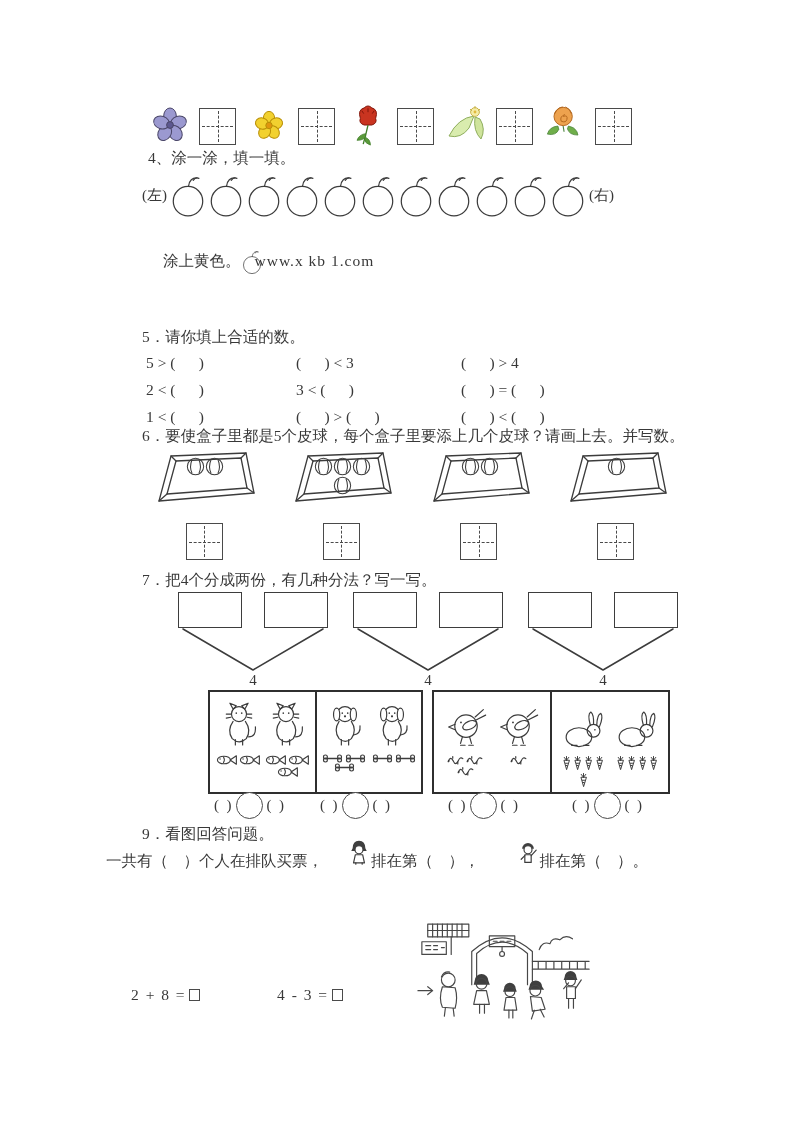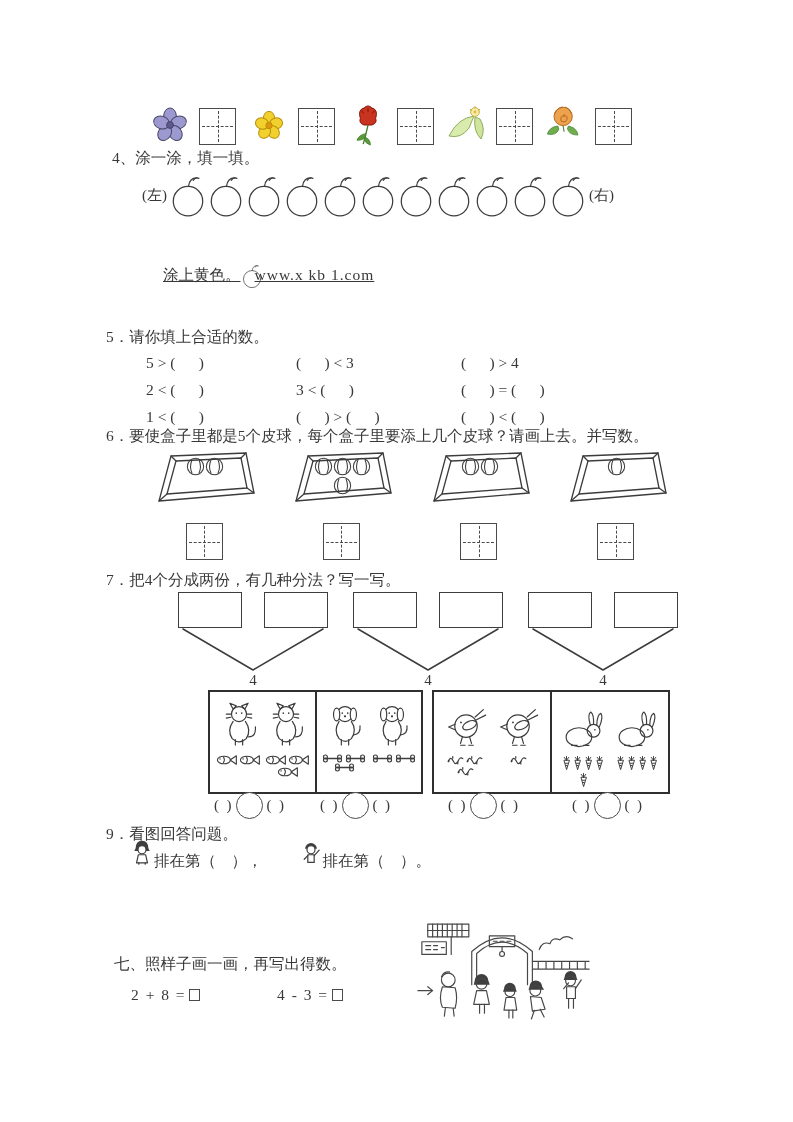--- a/index.html
+++ b/index.html
@@ -1,36 +1,36 @@
 <!DOCTYPE html>
 <html><head>
 <meta charset="utf-8">
 <style>
   html,body{margin:0;padding:0;background:#fff;}
   #page{position:relative;width:793px;height:1122px;background:#fff;overflow:hidden;
         font-family:"Liberation Serif","DejaVu Serif",serif;color:#383838;}
   [data-bind]{white-space:pre;}
-  .q-title{position:absolute;font-size:15.5px;}
+  .q-title{position:absolute;font-size:15.5px;margin-left:36px;}
   
   .flower-row{position:absolute;left:150px;top:105px;display:flex;gap:13px;align-items:center;}
   .flower-pair{display:flex;gap:9px;align-items:center;}
   .i-flower{width:40px;height:42px;display:block;}
   .tzg{width:37px;height:37px;border:1.6px solid #4a4a4a;position:relative;background:#fff;box-sizing:border-box;flex:0 0 auto;}
   .tzg::before{content:"";position:absolute;left:2px;right:2px;top:50%;border-top:1.4px dashed #4a4a4a;}
   .tzg::after{content:"";position:absolute;top:2px;bottom:2px;left:50%;border-left:1.4px dashed #4a4a4a;}
   
   .apple-row{position:absolute;left:142px;top:172px;display:flex;align-items:flex-start;font-size:15px;}
   .apple-row .side{margin-top:14px;}
   .apples{display:flex;margin:0 2px;}
   .i-apple{width:38px;height:46px;flex:0 0 auto;}
   .i-apple-s{width:22px;height:27px;vertical-align:-9px;}
   
   .q4-line{position:absolute;font-size:15.5px;white-space:nowrap;}
   #q4-line1{left:150px;top:232px;}
-  #q4-line2{left:163px;top:262px;text-decoration:underline;}
+  #q4-line2{left:163px;top:248px;}
   #q4-line3{left:146px;top:291px;}
   .wm{letter-spacing:1px;}
   
   .q5-rows{position:absolute;left:146px;top:349px;font-size:15.5px;}
   .q5-row{display:grid;grid-template-columns:150px 165px auto;height:27px;align-items:center;}
   
   .boxes-row{position:absolute;left:148px;top:450px;width:524px;display:flex;justify-content:space-between;}
   .box-fig{width:112px;display:flex;flex-direction:column;align-items:center;}
   .tray-wrap{position:relative;width:108px;height:64px;}
   .i-tray{width:108px;height:64px;display:block;}
@@ -554,20 +554,21 @@
     <span data-bind="worksheet.q8.compare_close">(  )</span>
   </div>
   <div class="cmp" style="left:572px;">
     <span data-bind="worksheet.q8.compare_open">(  )</span>
     <span class="cmp-circle"></span>
     <span data-bind="worksheet.q8.compare_close">(  )</span>
   </div>
 
   <div class="q-title" data-bind="worksheet.q9.title" style="left:106px;top:824px;">9．看图回答问题。</div>
   <div class="q9-line">
+    <span data-bind="worksheet.q9.line_a">一共有（　）个人在排队买票，</span>
     <svg class="i-person girl ink">
         <use href="#sym-girl"></use>
       </svg>
     <span data-bind="worksheet.q9.line_b">排在第（　），</span>
     <svg class="i-person boy ink">
         <use href="#sym-boy"></use>
       </svg>
     <span data-bind="worksheet.q9.line_c">排在第（　）。</span>
   </div>
 
@@ -604,21 +605,20 @@
       <path d="M117 86l11 1 4 12-13 2z"></path>
       <path d="M121 100l-3 9m9 -10l4 8"></path>
       <path d="M152 66a6 6 0 0 1 12 0l1 3h-14z" fill="#3f3f3f" stroke="none"></path>
       <circle cx="158" cy="70" r="5"></circle>
       <path d="M154 76h9v12h-9z"></path>
       <path d="M163 78l6 -9m-13 3l-5 6"></path>
       <path d="M156 88v10m5 -10v10"></path>
     </g>
   </svg>
 
-  <div class="q-title" data-bind="worksheet.q7_big.title" style="left:114px;top:954px;">七、照样子画一画，再写出得数。</div>
   <div class="eq" id="eq-1">
     <span data-bind="worksheet.q7_big.eq1">2 + 8 =</span>
     <span class="ans-box"></span>
   </div>
   <div class="eq" id="eq-2">
     <span data-bind="worksheet.q7_big.eq2">4 - 3 =</span>
     <span class="ans-box"></span>
   </div>
 
 </div>

